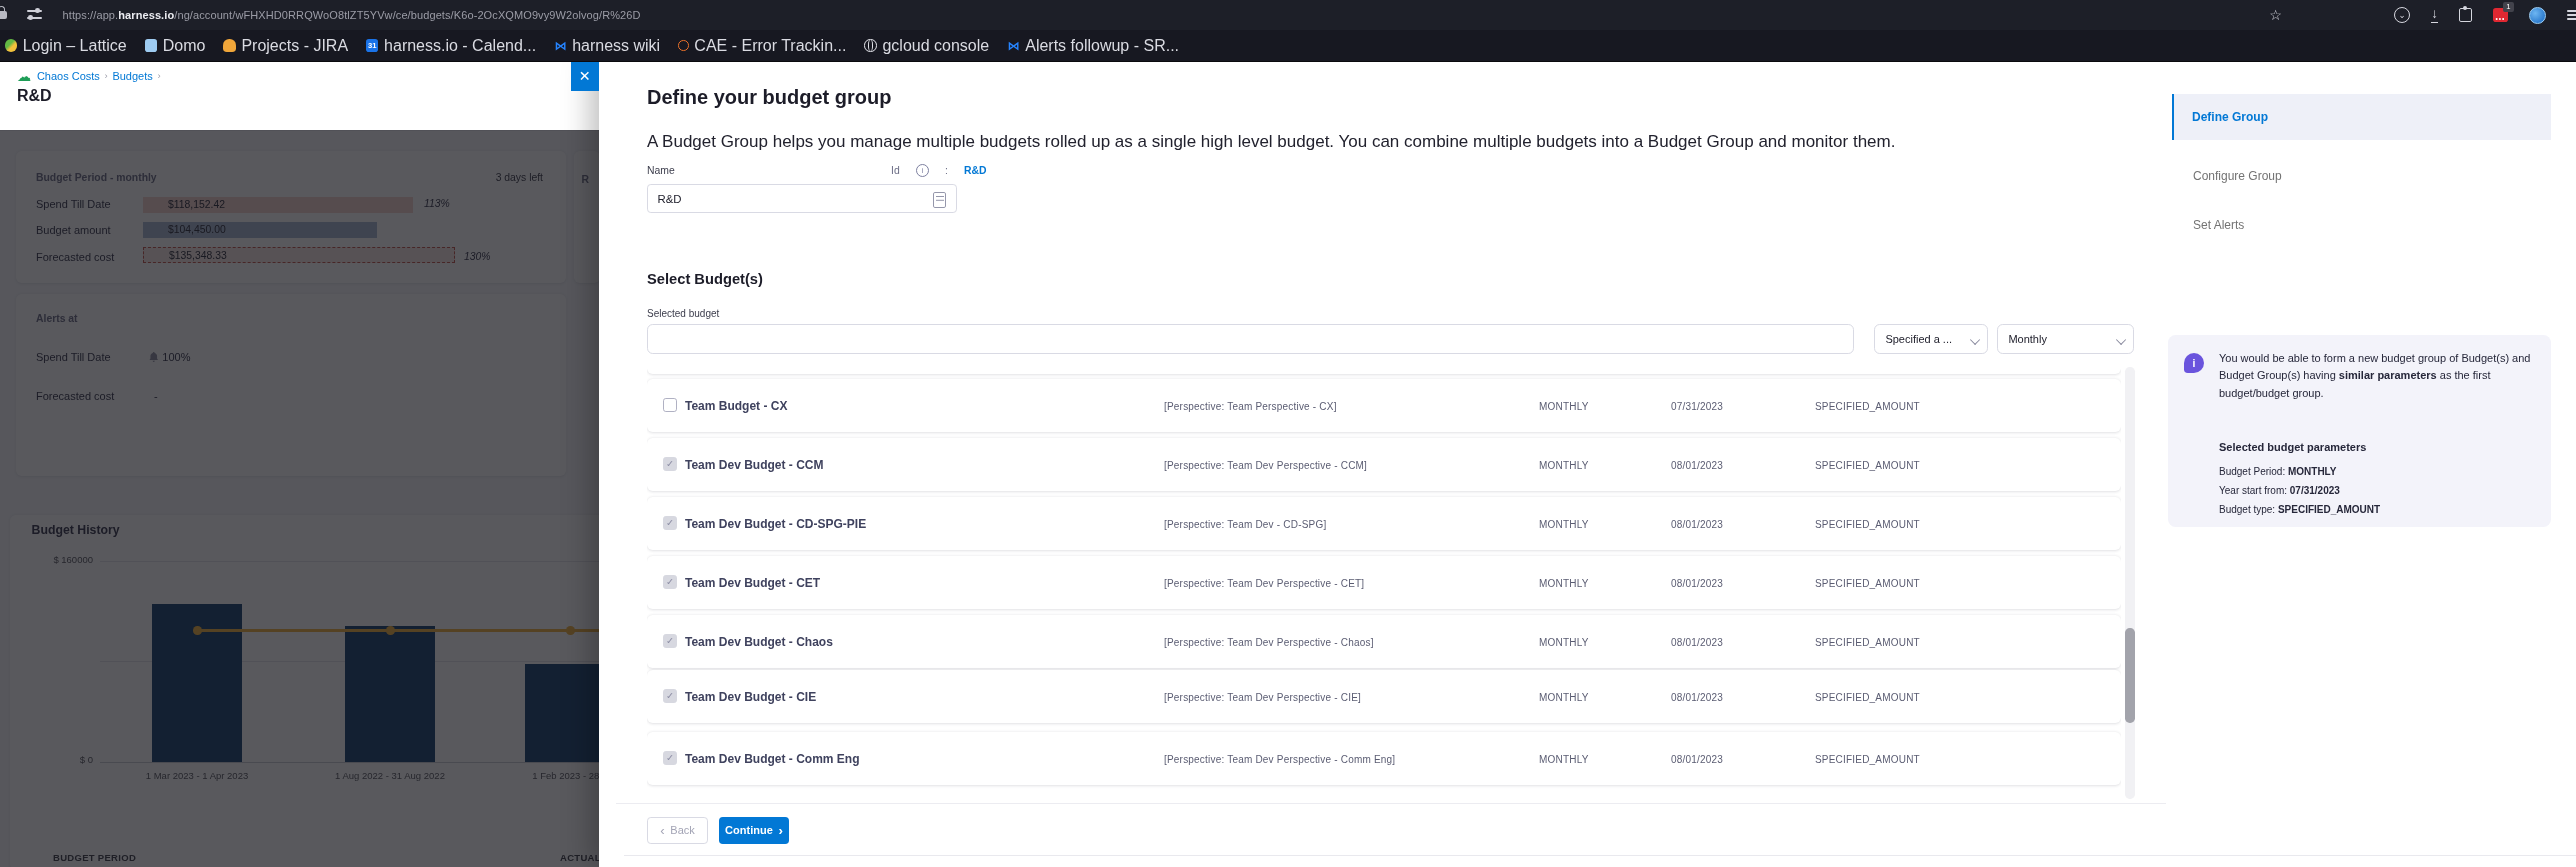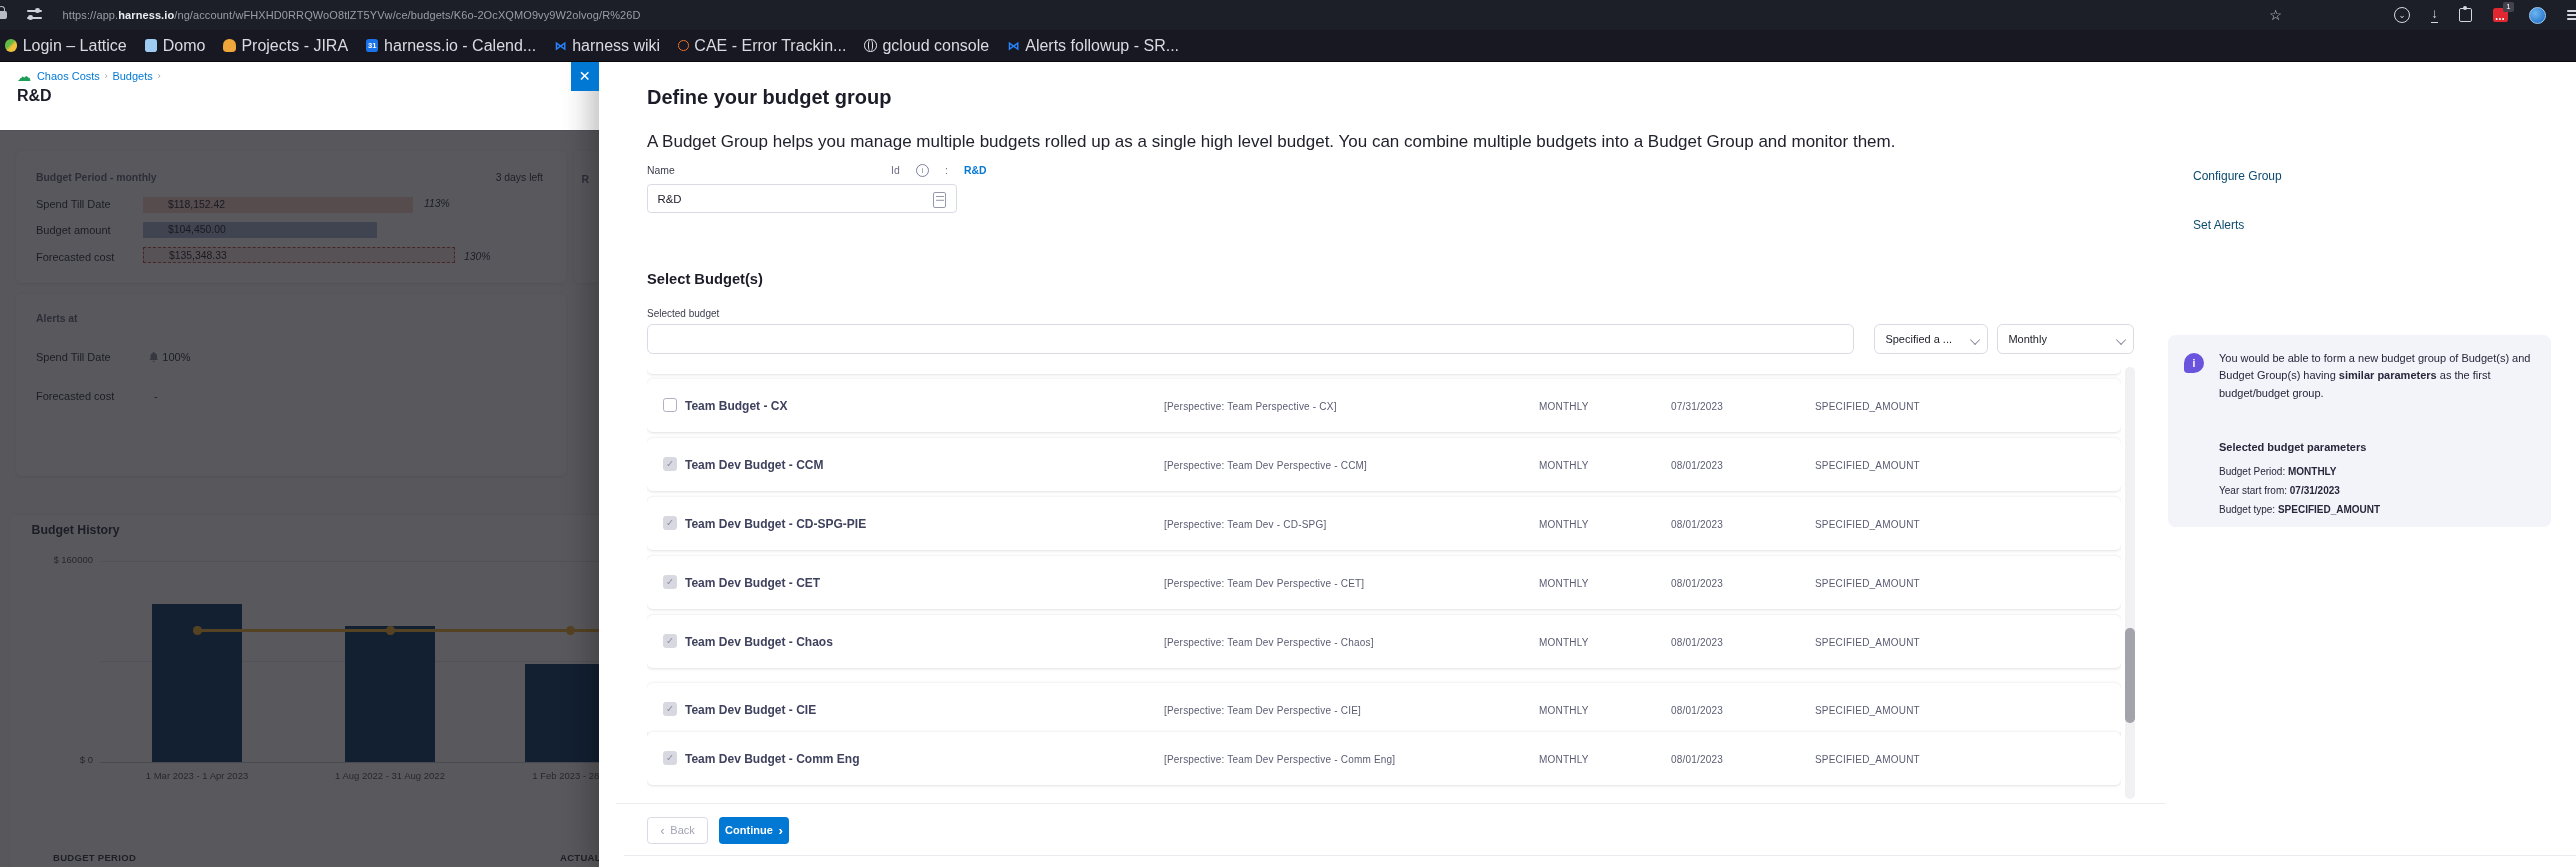--- a/index.html
+++ b/index.html
@@ -107,21 +107,21 @@
   .bpersp{left:517px;} .bper{left:892px;} .bdate{left:1024px;} .btype{left:1168px;}
   .scroll-track{position:absolute;left:1526px;top:305px;width:9.5px;height:432px;background:#f1f1f4;border-radius:4.7px;}
   .scroll-thumb{position:absolute;left:0;top:261px;width:9.5px;height:95px;background:#a2a3ab;border-radius:4.7px;}
   .foot-divider{position:absolute;left:17px;top:741px;width:1550px;height:0.9px;background:#ececf1;}
   .btn{position:absolute;top:755px;height:26.6px;border-radius:3.8px;font-size:11px;display:flex;align-items:center;justify-content:center;gap:5.7px;box-sizing:border-box;cursor:pointer;font-family:inherit;}
   .back-btn{left:48px;width:61px;background:#fff;border:0.9px solid #d9dae4;color:#a3a4b5;}
   .cont-btn{left:120px;width:70px;background:#0278d5;border:none;color:#fff;font-weight:600;}
   .chev-l::before{content:"‹";font-size:13.3px;} .chev-r::before{content:"›";font-size:13.3px;}
   .bottom-line{position:absolute;left:25px;right:0;top:793px;height:0.9px;background:#e9e9ee;}
   
-  .step{position:absolute;left:1573px;width:379px;height:46px;display:flex;align-items:center;padding-left:21px;box-sizing:border-box;font-size:12px;color:#0c4a6e;cursor:pointer;}
+  .step{position:absolute;left:1573px;width:379px;height:46px;display:flex;align-items:center;padding-left:21px;box-sizing:border-box;font-size:12px;color:#737373;cursor:pointer;}
   .step.active{background:#eef0f8;border-left:2.8px solid #0278d5;color:#0278d5;font-weight:700;padding-left:18px;}
   .info-card{position:absolute;left:1569px;top:273px;width:383px;height:192px;background:#f3f3fa;border-radius:7.6px;}
   .info-icon{position:absolute;left:16px;top:18px;width:20px;height:20px;background:#6a54dd;border-radius:50% 50% 50% 3.8px;color:#fff;font-size:10.4px;font-weight:700;display:flex;align-items:center;justify-content:center;}
   .info-text{position:absolute;left:51px;top:15px;width:315px;font-size:11px;line-height:1.58;color:#26273a;}
   .params-heading{position:absolute;left:51px;top:106px;font-size:11px;font-weight:700;color:#26273a;}
   .param-line{position:absolute;left:51px;font-size:10px;color:#26273a;}
   .param-line b{font-weight:700;}
 </style>
 </head>
 <body>
@@ -313,21 +313,21 @@
     <span class="bfield btype">SPECIFIED_AMOUNT</span>
   </div>
       <div class="brow" style="top: 248px;">
     <span class="cb checked"></span>
     <span class="bname">Team Dev Budget - Chaos</span>
     <span class="bfield bpersp">[Perspective: Team Dev Perspective - Chaos]</span>
     <span class="bfield bper">MONTHLY</span>
     <span class="bfield bdate">08/01/2023</span>
     <span class="bfield btype">SPECIFIED_AMOUNT</span>
   </div>
-      <div class="brow" style="top: 316px; text-align: center;">
+      <div class="brow" style="top: 303px; text-align: center;">
     <span class="cb checked"></span>
     <span class="bname">Team Dev Budget - CIE</span>
     <span class="bfield bpersp">[Perspective: Team Dev Perspective - CIE]</span>
     <span class="bfield bper">MONTHLY</span>
     <span class="bfield bdate">08/01/2023</span>
     <span class="bfield btype">SPECIFIED_AMOUNT</span>
   </div>
       <div class="brow" style="top: 365px;">
     <span class="cb checked"></span>
     <span class="bname">Team Dev Budget - Comm Eng</span>
@@ -345,20 +345,23 @@
   <button class="btn back-btn">
       <span class="chev-l"></span>
       <span>Back</span>
     </button>
   <button class="btn cont-btn">
       <span>Continue</span>
       <span class="chev-r"></span>
     </button>
   <div class="bottom-line"></div>
 
+  <div class="step active" style="top:32px;">
+      <span>Define Group</span>
+    </div>
   <div class="step" style="top:91px;">
       <span>Configure Group</span>
     </div>
   <div class="step" style="top:140px;">
       <span>Set Alerts</span>
     </div>
 
   <div class="info-card">
     <div class="info-icon">i</div>
     <div class="info-text"><span>You would be able to form a new budget group of Budget(s) and Budget Group(s) having </span><b>similar parameters</b><span> as the first budget/budget group.</span></div>

